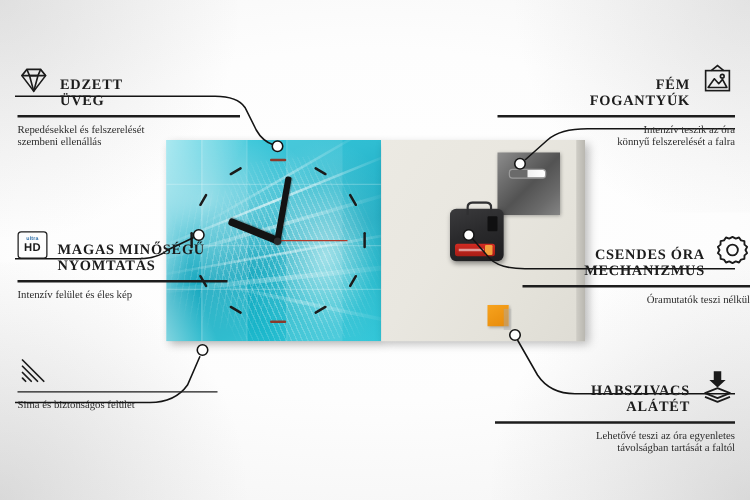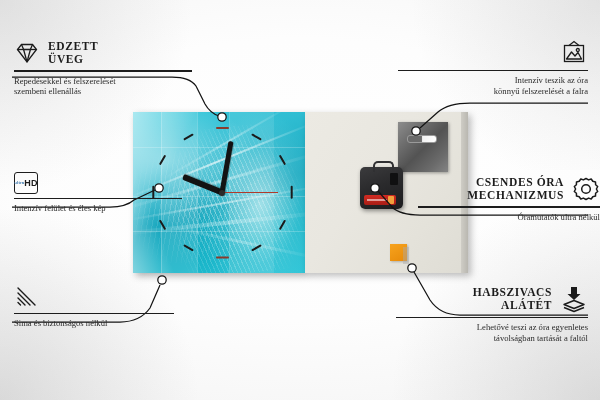--- a/index.html
+++ b/index.html
@@ -94,33 +94,33 @@
   }
   .foam:after{content:"";position:absolute;left:13px;top:3px;width:6px;height:17px;background:rgba(170,170,170,.45);}
 
   
   .callout{position:absolute;}
   .head{display:flex;align-items:center;gap:8px;}
   .head.right{flex-direction:row;justify-content:flex-end;}
   .title{
     font-family:"Liberation Serif",serif;
     font-weight:700;font-size:11.5px;line-height:13.2px;
-    letter-spacing:.6px;color:#1c1c1c;text-transform:uppercase;white-space:pre-line;
+    letter-spacing:.6px;color:#1c1c1c;text-transform:uppercase;white-space:pre-line;margin-top:22px;
   }
   .title.ta-right{text-align:right;}
   .rule{height:1.4px;background:#1d1d1d;margin:4px 0 4px 0;}
   .desc{
     font-family:"Liberation Serif",serif;
     font-size:8.6px;line-height:10.6px;color:#2b2b2b;white-space:pre-line;
   }
   .desc.ta-right{text-align:right;}
   .ico{flex:0 0 auto;display:block;}
   .hdbox{
     width:22px;height:20px;border:1.4px solid #1d1d1d;border-radius:3px;
-    display:flex;align-items:center;justify-content:center;line-height:1;
+    display:flex;flex-direction:column;align-items:center;justify-content:center;line-height:1;
   }
   .hdbox .u{font-family:"Liberation Sans",sans-serif;font-size:4.2px;font-weight:700;color:#2f6fa8;letter-spacing:.2px;margin-bottom:.5px;}
   .hdbox .h{font-family:"Liberation Sans",sans-serif;font-size:9px;font-weight:700;color:#1b1b1b;letter-spacing:.2px;}
 
   
   #wires{position:absolute;inset:0;width:600px;height:400px;pointer-events:none;}
   #wires path{fill:none;stroke:#141414;stroke-width:1.25;}
   #wires circle{fill:#ffffff;stroke:#141414;stroke-width:1.25;}
 </style>
 </head>
@@ -224,42 +224,46 @@
     <div class="desc">Repedésekkel és felszerelését
 szembeni ellenállás</div>
   </div>
 
   <div class="callout" style="left:14px;top:172px;width:168px;">
     <div class="head">
       <div class="hdbox ico">
         <span class="u">ultra</span>
         <span class="h">HD</span>
       </div>
+      <div class="title">MAGAS MINŐSÉGŰ
+NYOMTATÁS</div>
     </div>
     <div class="rule"></div>
     <div class="desc">Intenzív felület és éles kép</div>
   </div>
 
   <div class="callout" style="left:14px;top:285px;width:160px;">
     <div class="head">
       <svg class="ico" width="26" height="24" viewBox="0 0 26 24">
         <g stroke="#1b1b1b" stroke-width="1.4" stroke-linecap="round">
           <path d="M4,3 L21,20"></path>
             <path d="M4,8 L16,20"></path>
             <path d="M4,13 L11,20"></path>
             <path d="M4,17.5 L6.5,20"></path>
         </g>
       </svg>
     </div>
     <div class="rule"></div>
-    <div class="desc">Sima és biztonságos nélkül</div>
+    <div class="desc">Sima és biztonságos felület</div>
   </div>
 
   <div class="callout" style="right:12px;top:40px;width:190px;">
     <div class="head right">
+      <div class="title ta-right">FÉM
+FOGANTYÚK</div>
       <svg class="ico" width="28" height="26" viewBox="0 0 28 26">
         <g fill="none" stroke="#1b1b1b" stroke-width="1.3">
           <path d="M9,5.5 L14,1.5 L19,5.5"></path>
           <rect x="4.5" y="5.5" width="19" height="16"></rect>
           <path d="M6.5,19 L11.5,12 L15,16 L18,12.5 L21.5,19 Z" stroke-linejoin="round"></path>
           <circle cx="17.8" cy="10" r="1.5"></circle>
         </g>
       </svg>
     </div>
     <div class="rule"></div>
@@ -272,21 +276,21 @@
       <div class="title ta-right">CSENDES ÓRA
 MECHANIZMUS</div>
       <svg class="ico" width="28" height="26" viewBox="0 0 28 26">
         <g fill="none" stroke="#1b1b1b" stroke-width="1.5" stroke-linejoin="round">
           <path d="M14,2.5 l2.6,1.4 2.6,-0.9 1.6,2.3 2.7,0.6 0.1,2.8 2.1,1.8 -1.3,2.5 1.3,2.5 -2.1,1.8 -0.1,2.8 -2.7,0.6 -1.6,2.3 -2.6,-0.9 -2.6,1.4 -2.6,-1.4 -2.6,0.9 -1.6,-2.3 -2.7,-0.6 -0.1,-2.8 -2.1,-1.8 1.3,-2.5 -1.3,-2.5 2.1,-1.8 0.1,-2.8 2.7,-0.6 1.6,-2.3 2.6,0.9 Z"></path>
           <circle cx="14" cy="13" r="4.3"></circle>
         </g>
       </svg>
     </div>
     <div class="rule"></div>
-    <div class="desc ta-right">Óramutatók ultra nélkül</div>
+    <div class="desc ta-right">Óramutatók teszi nélkül</div>
   </div>
 
   <div class="callout" style="right:12px;top:285px;width:192px;">
     <div class="head right">
       <div class="title ta-right">HABSZIVACS
 ALÁTÉT</div>
       <svg class="ico" width="28" height="28" viewBox="0 0 28 28">
         <g fill="none" stroke="#1b1b1b" stroke-width="1.4" stroke-linejoin="round">
           <path d="M11,2 L17,2 L17,9 L20.5,9 L14,15 L7.5,9 L11,9 Z" fill="#1b1b1b" stroke="none"></path>
           <path d="M14,15.5 L24,19.5 L14,23.5 L4,19.5 Z"></path>

